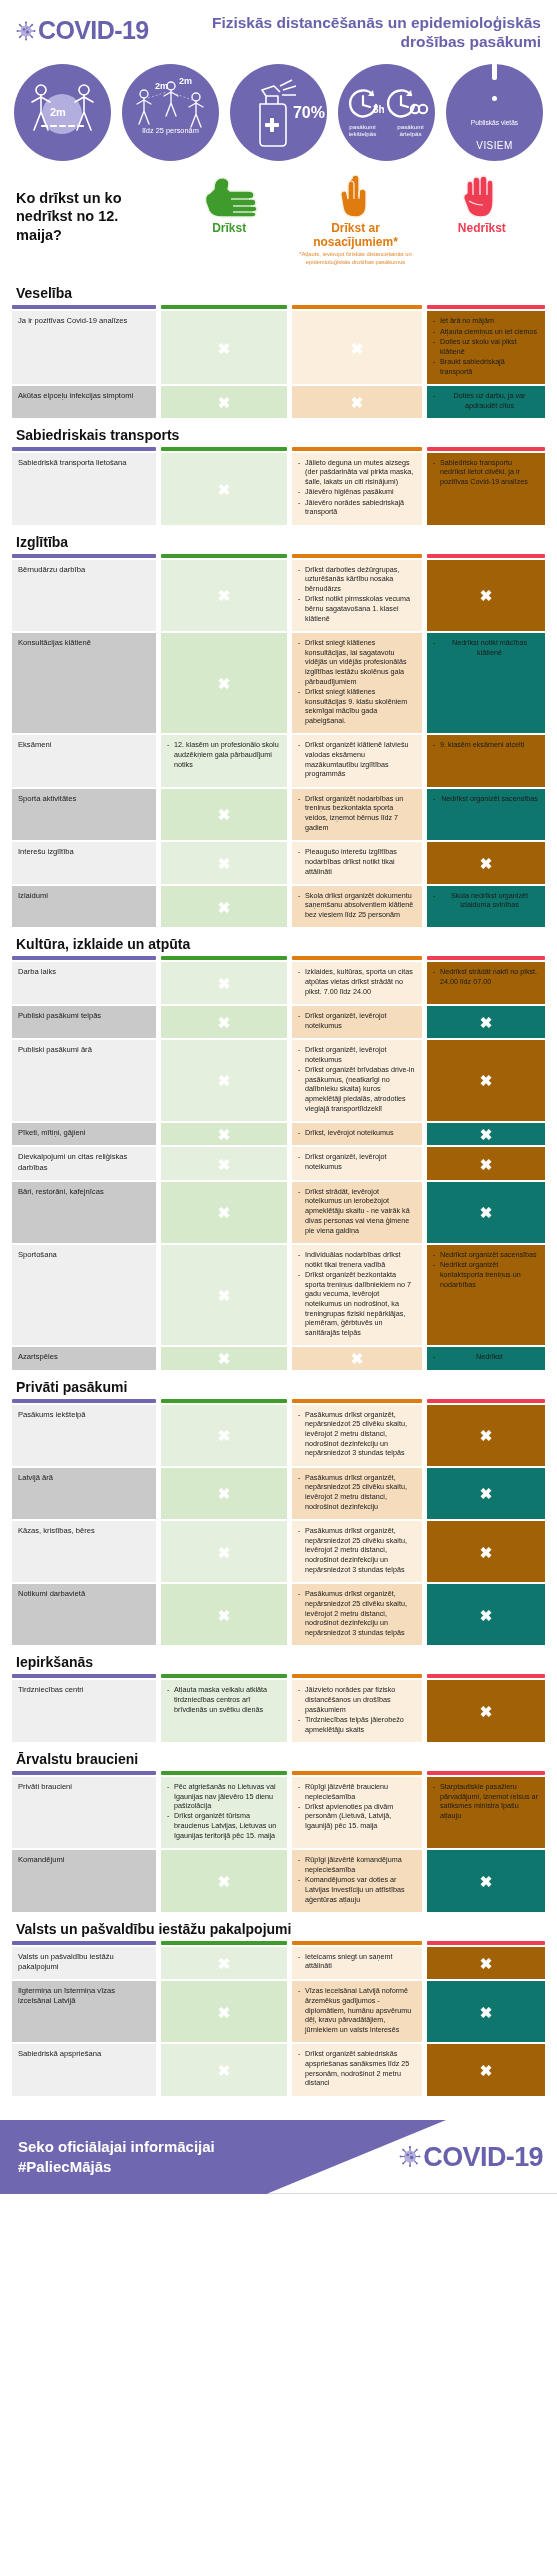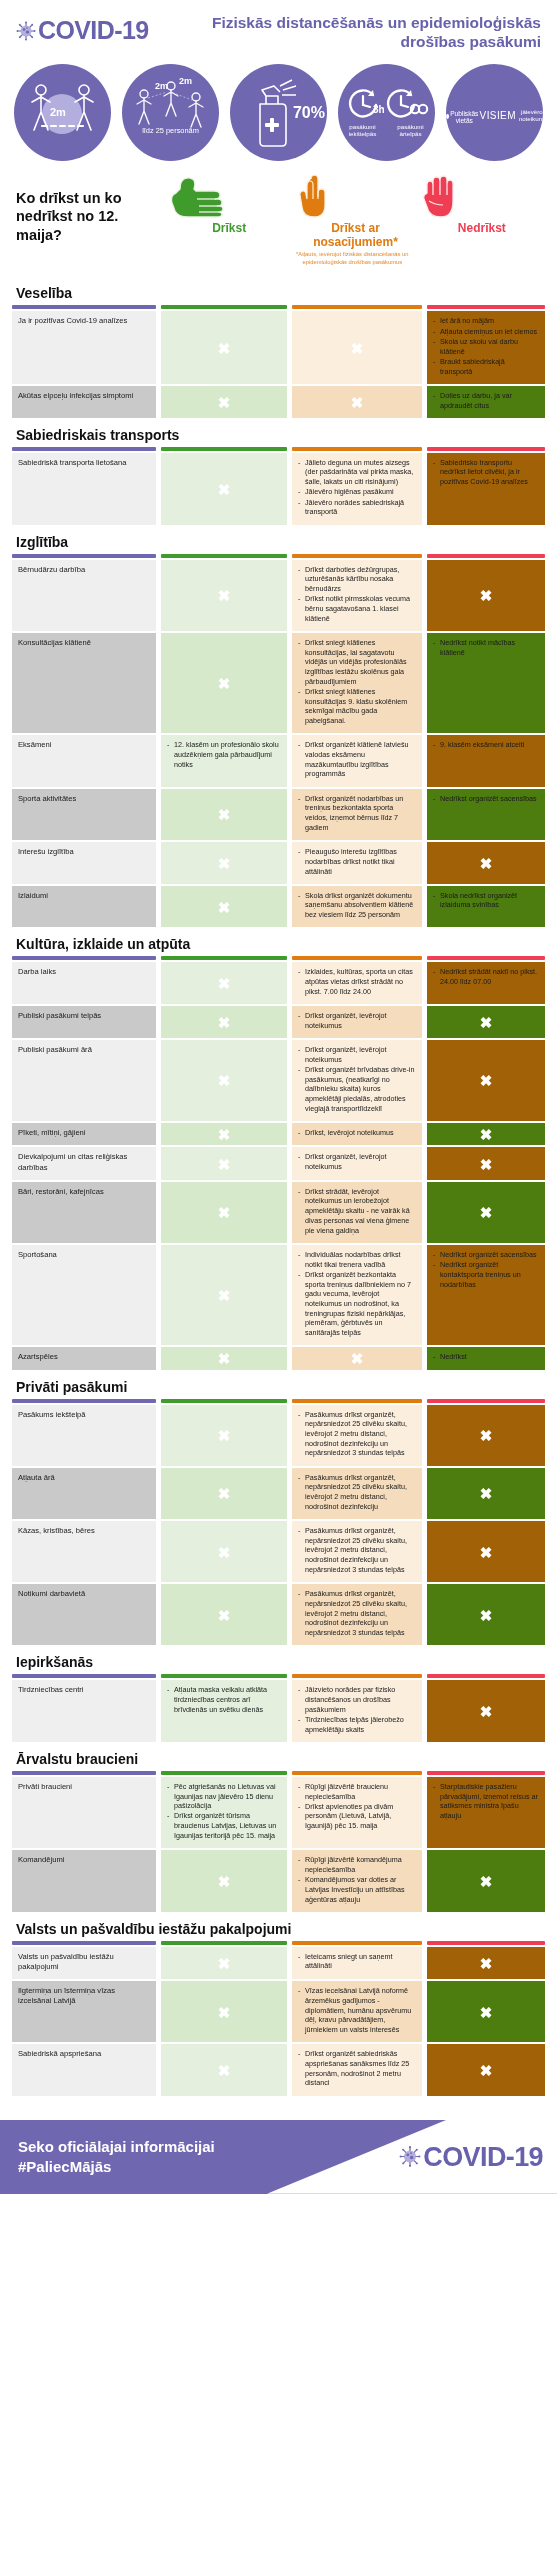--- a/index.html
+++ b/index.html
@@ -76,22 +76,22 @@
     position: absolute;
     right: 2px; top: 40px;
     font-size: 16px; font-weight: bold; z-index: 3;
   }
   .c-2m {
     position: absolute;
     left: 36px; top: 42px;
     font-size: 11px; font-weight: bold; z-index: 3;
   }
   .circle5-inner {
-    display: flex; flex-direction: row; align-items: center;
-    justify-content: flex-start; gap: 1px; position: relative; z-index: 3;
+    display: flex; flex-direction: column; align-items: center;
+    justify-content: flex-start; gap: 14px; position: relative; z-index: 3;
     padding-top: 6px;
   }
   .excl-bar { width: 5px; height: 22px; background:#fff; border-radius:2px; }
   .excl-dot { width: 5px; height: 5px; background:#fff; border-radius:50%; margin-top:2px;}
   .c5-l1 { font-size: 6.6px; margin-top: 4px; }
   .c5-l2 { font-size: 10px; letter-spacing: 0.4px; }
   .c5-l3 { font-size: 6.2px; }
   .clock-row { display:flex; position:relative; z-index:3; }
   .clock-cap { display:flex; gap:4px; position:relative; z-index:3; margin-top:2px;}
   .clock-cap div { width: 44px; font-size: 6.2px; line-height:1.2; text-align:center;}
@@ -108,20 +108,21 @@
     line-height: 1.28;
     color: #111;
     width: 150px;
     flex: 0 0 150px;
     padding-top: 14px;
   }
   .legend-item {
     flex: 1;
     display: flex;
     flex-direction: column;
+    align-items: center;
     text-align: center;
   }
   .legend-item .hand { height: 44px; display:flex; align-items:flex-end; }
   .legend-label {
     font-size: 12px;
     font-weight: bold;
     margin-top: 3px;
     line-height: 1.15;
   }
   .legend-note {
@@ -164,21 +165,21 @@
 
   .cell.c0 { font-size: 7.6px; color: #1a1a1a; }
   
   .row.alt-a .c0 { background: #efefef; }
   .row.alt-b .c0 { background: #c9c9c9; }
   .row.alt-a .c1 { background: #e4f0dd; }
   .row.alt-b .c1 { background: #d6e9cb; }
   .row.alt-a .c2 { background: #fbeedd; }
   .row.alt-b .c2 { background: #f4dcbd; }
   .row.alt-a .c3 { background: #a16207; }
-  .row.alt-b .c3 { background: #4d7c0f; }
+  .row.alt-b .c3 { background: #0f766e; text-align: center; }
 
   .xmark {
     position: absolute;
     top: 50%; left: 50%;
     transform: translate(-50%, -50%);
     font-size: 15px;
     font-weight: bold;
     color: #ffffff;
     line-height: 1;
   }
@@ -410,21 +411,21 @@
         <div class="cell c1">
           <span class="xmark">✖</span>
         </div>
         <div class="cell c2">
           <span class="xmark">✖</span>
         </div>
         <div class="cell c3">
           <ul class="bul">
             <li>Iet ārā no mājām</li>
             <li>Atļauta ciemiņus un iet ciemos</li>
-            <li>Skola uz skolu vai darbu klātienē</li>
+            <li>Doties uz skolu vai plkst klātienē</li>
             <li>Braukt sabiedriskajā transportā</li>
           </ul>
         </div>
       </div>
       <div class="row alt-b">
         <div class="cell c0">Akūtas elpceļu infekcijas simptomi</div>
         <div class="cell c1">
           <span class="xmark">✖</span>
         </div>
         <div class="cell c2">
@@ -713,21 +714,21 @@
         <div class="cell c2">
           <ul class="bul">
             <li>Pasākumus drīkst organizēt, nepārsniedzot 25 cilvēku skaitu, ievērojot 2 metru distanci, nodrošinot dezinfekciju un nepārsniedzot 3 stundas telpās</li>
           </ul>
         </div>
         <div class="cell c3">
           <span class="xmark">✖</span>
         </div>
       </div>
       <div class="row alt-b">
-        <div class="cell c0">Atļauta ārā</div>
+        <div class="cell c0">Latvijā ārā</div>
         <div class="cell c1">
           <span class="xmark">✖</span>
         </div>
         <div class="cell c2">
           <ul class="bul">
             <li>Pasākumus drīkst organizēt, nepārsniedzot 25 cilvēku skaitu, ievērojot 2 metru distanci, nodrošinot dezinfekciju</li>
           </ul>
         </div>
         <div class="cell c3">
           <span class="xmark">✖</span>

